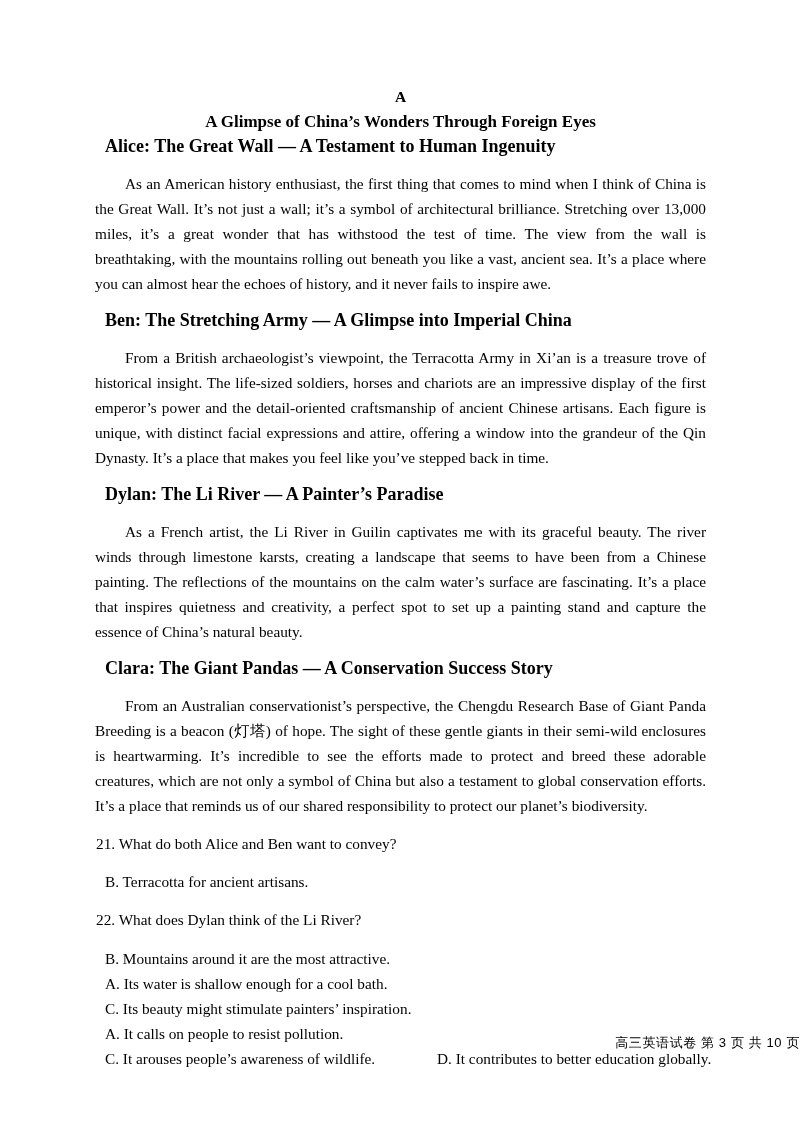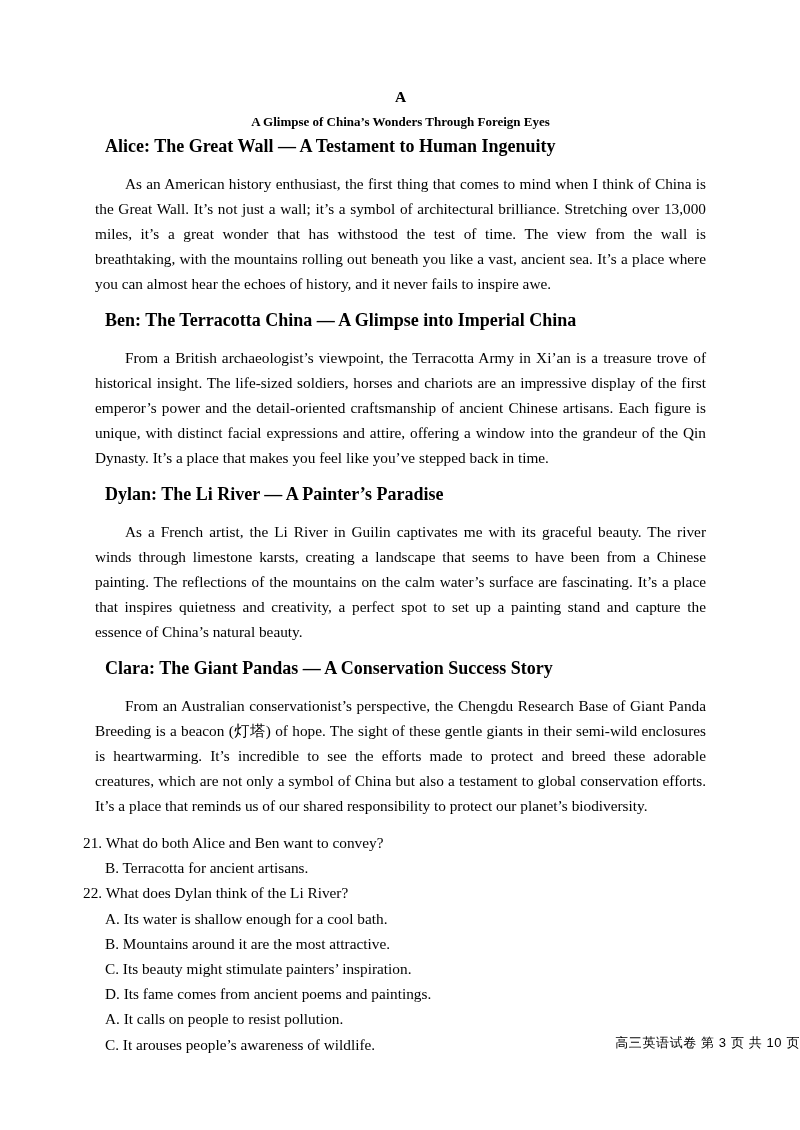--- a/index.html
+++ b/index.html
@@ -37,21 +37,21 @@
     text-align: center;
     font-weight: bold;
     font-size: 15.5px;
     line-height: 25px;
     margin: 0;
   }
 
   .main-title {
     text-align: center;
     font-weight: bold;
-    font-size: 13px;
+    font-size: 17px;
     line-height: 25px;
     margin: 0;
   }
 
   
   .sub-heading {
     font-weight: bold;
     font-size: 18px;
     line-height: 25px;
     margin: 0;
@@ -78,21 +78,21 @@
     margin-top: 2px;
   }
 
   .question {
     margin: 0;
   }
 
   .q-stem {
     font-size: 15.3px;
     line-height: 25.2px;
-    margin: 0;
+    margin: 13px;
     white-space: nowrap;
   }
 
   
   .opt-row {
     display: flex;
     line-height: 25.2px;
     font-size: 15.3px;
     padding-left: 22px;
   }
@@ -135,52 +135,52 @@
 
   <div class="content">
 
     <div class="section-marker">A</div>
 
     <div class="main-title">A Glimpse of China’s Wonders Through Foreign Eyes</div>
 
     <div class="sub-heading">Alice: The Great Wall — A Testament to Human Ingenuity</div>
     <p class="body-par">As an American history enthusiast, the first thing that comes to mind when I think of China is the Great Wall. It’s not just a wall; it’s a symbol of architectural brilliance. Stretching over 13,000 miles, it’s a great wonder that has withstood the test of time. The view from the wall is breathtaking, with the mountains rolling out beneath you like a vast, ancient sea. It’s a place where you can almost hear the echoes of history, and it never fails to inspire awe.</p>
 
-    <div class="sub-heading">Ben: The Terracotta China — A Glimpse into Imperial China</div>
+    <div class="sub-heading">Ben: The Stretching Army — A Glimpse into Imperial China</div>
     <p class="body-par">From a British archaeologist’s viewpoint, the Terracotta Army in Xi’an is a treasure trove of historical insight. The life-sized soldiers, horses and chariots are an impressive display of the first emperor’s power and the detail-oriented craftsmanship of ancient Chinese artisans. Each figure is unique, with distinct facial expressions and attire, offering a window into the grandeur of the Qin Dynasty. It’s a place that makes you feel like you’ve stepped back in time.</p>
 
     <div class="sub-heading">Dylan: The Li River — A Painter’s Paradise</div>
     <p class="body-par">As a French artist, the Li River in Guilin captivates me with its graceful beauty. The river winds through limestone karsts, creating a landscape that seems to have been from a Chinese painting. The reflections of the mountains on the calm water’s surface are fascinating. It’s a place that inspires quietness and creativity, a perfect spot to set up a painting stand and capture the essence of China’s natural beauty.</p>
 
     <div class="sub-heading">Clara: The Giant Pandas — A Conservation Success Story</div>
     <p class="body-par">From an Australian conservationist’s perspective, the Chengdu Research Base of Giant Panda Breeding is a beacon (灯塔) of hope. The sight of these gentle giants in their semi-wild enclosures is heartwarming. It’s incredible to see the efforts made to protect and breed these adorable creatures, which are not only a symbol of China but also a testament to global conservation efforts. It’s a place that reminds us of our shared responsibility to protect our planet’s biodiversity.</p>
 
     <div class="questions">
 
       <div class="question">
         <div class="q-stem">21. What do both Alice and Ben want to convey?</div>
         <div class="opt-row">
           <span class="opt-col-b">B. Terracotta for ancient artisans.</span>
         </div>
       </div>
 
       <div class="question">
         <div class="q-stem">22. What does Dylan think of the Li River?</div>
+        <div class="opt-single">B. Mountains around it are the most attractive.</div>
         <div class="opt-single">A. Its water is shallow enough for a cool bath.</div>
-        <div class="opt-single">B. Mountains around it are the most attractive.</div>
         <div class="opt-single">C. Its beauty might stimulate painters’ inspiration.</div>
-        <div class="opt-single">D. Its fame comes from ancient poems and paintings.</div>
       </div>
 
       <div class="question">
         <div class="opt-row">
           <span class="opt-col-a">A. It calls on people to resist pollution.</span>
         </div>
         <div class="opt-row">
           <span class="opt-col-a">C. It arouses people’s awareness of wildlife.</span>
+          <span class="opt-col-b">D. It contributes to better education globally.</span>
         </div>
       </div>
 
     </div>
 
   </div>
 
   <div class="footer">高三英语试卷  第 3 页 共 10 页</div>
 
 </div>

